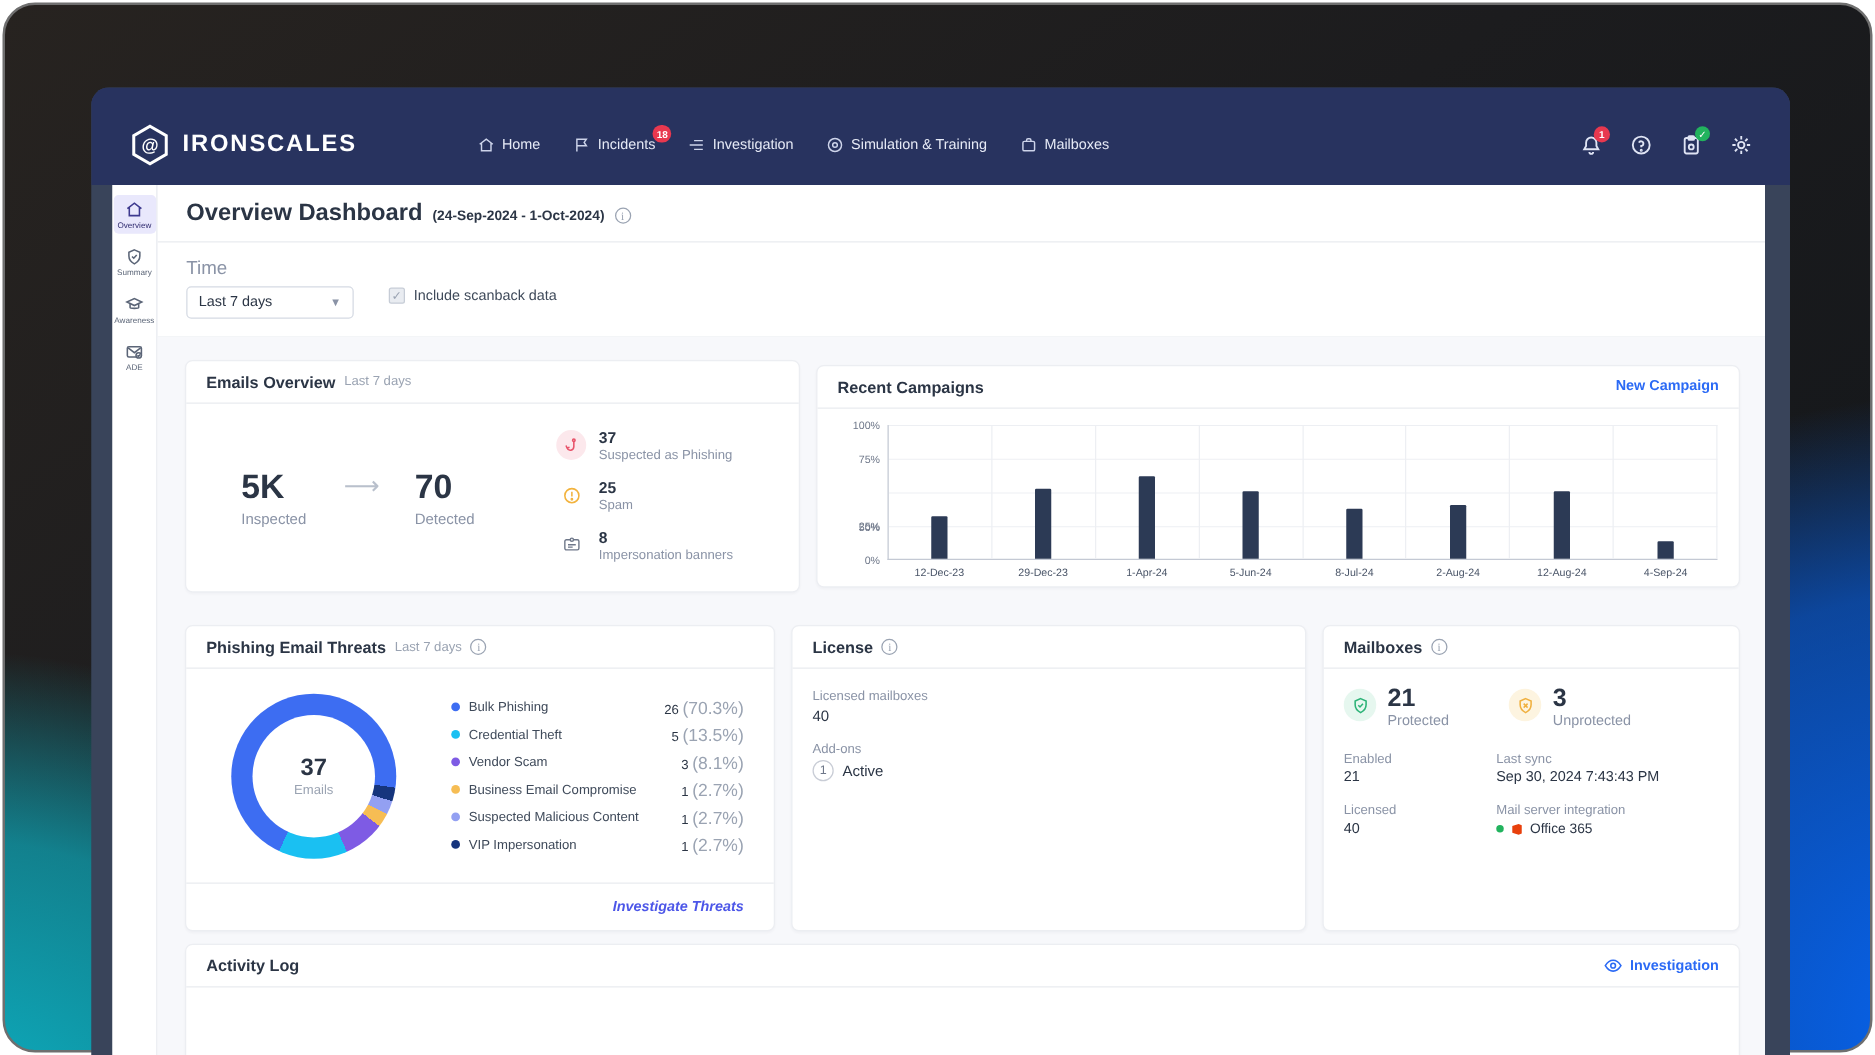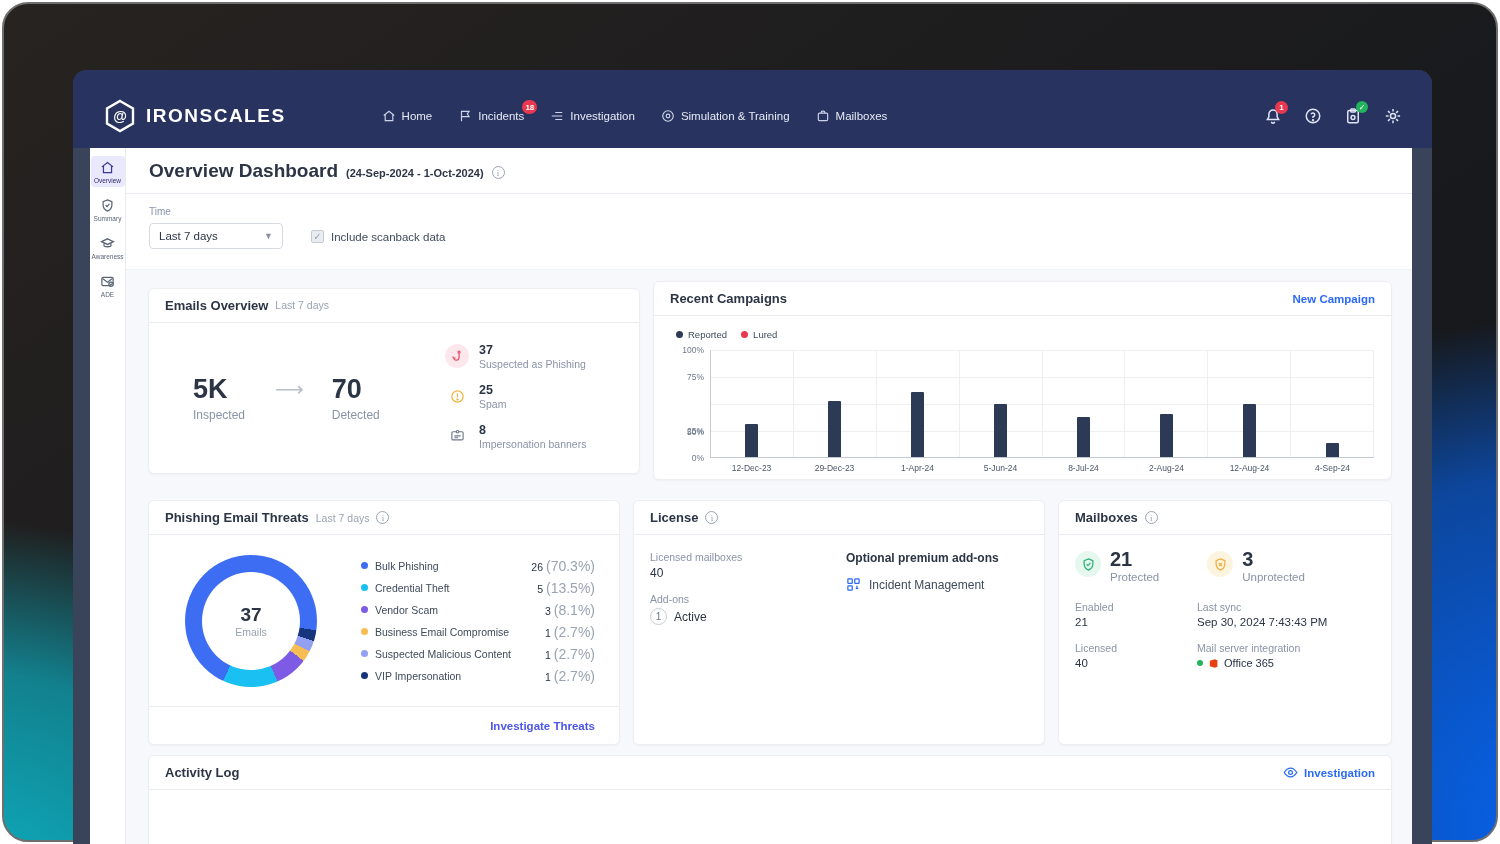--- a/index.html
+++ b/index.html
@@ -45,21 +45,21 @@
   .side-item.active .side-label { color:#2e2a6e; }
 
   .main { flex:1; display:flex; flex-direction:column; overflow:hidden; }
   .page-header { height:46px; display:flex; align-items:center; gap:8px; padding:0 23px; border-bottom:1px solid #e9ebf0; }
   .page-title { font-size:19px; font-weight:bold; color:#2b3545; }
   .page-daterange { font-size:11px; font-weight:bold; color:#2b3545; position:relative; top:2px; }
   .info-icon { width:13px; height:13px; border-radius:50%; border:1px solid #9aa3b2; color:#9aa3b2;
     font-size:9px; display:inline-flex; align-items:center; justify-content:center; font-family:"Liberation Serif",serif; position:relative; top:2px;}
 
   .filter-bar { height:76px; padding:12px 23px 0; border-bottom:1px solid #f0f2f5; display:flex; align-items:flex-start; gap:28px; }
-  .filter-field .field-label { font-size:10px; color:#8a93a6; margin-bottom:6px; }
+  .filter-field .field-label { font-size:15px; color:#8a93a6; margin-bottom:6px; }
   .select { width:134px; height:26px; border:1px solid #d5dae3; border-radius:4px; background:#fff;
     display:flex; align-items:center; justify-content:space-between; padding:0 9px; font-size:11.5px; color:#2b3545; cursor:pointer; }
   .select .chev { color:#8a93a6; font-size:9px; }
   .checkbox-row { display:flex; align-items:center; gap:7px; margin-top:24px; cursor:pointer; }
   .checkbox { width:13px; height:13px; border:1px solid #c6ccd6; border-radius:2px; background:#e9ecf1;
     color:#9aa3b2; font-size:10px; display:flex; align-items:center; justify-content:center; }
   .checkbox-label { font-size:11.5px; color:#3f4a5a; }
 
   .cards { flex:1; background:#f7f8fb; padding:18px 20px 0 22px; overflow:hidden; }
   .row { display:flex; gap:13px; }
@@ -107,21 +107,21 @@
   .donut-wrap { position:relative; width:132px; height:132px; flex:none; }
   .donut { width:132px; height:132px; border-radius:50%; }
   .donut-hole { position:absolute; inset:17px; background:#fff; border-radius:50%; display:flex; flex-direction:column; align-items:center; justify-content:center; }
   .donut-total { font-size:19px; font-weight:bold; color:#2b3545; }
   .donut-total-label { font-size:10.5px; color:#9aa3b2; }
   .pie-legend { margin-left:44px; flex:1; display:flex; flex-direction:column; gap:6px; }
   .pleg-row { display:flex; align-items:center; gap:7px; }
   .pleg-label { font-size:10.5px; color:#3f4a5a; flex:1; }
   .pleg-val { font-size:10.5px; color:#2b3545; }
   .pleg-pct { font-size:14px; color:#9aa3b2; }
-  .phishing-footer { border-top:1px solid #e9ebf0; height:38px; display:flex; align-items:center; justify-content:flex-end; padding:0 24px; }
+  .phishing-footer { border-top:1px solid #e9ebf0; height:38px; display:flex; align-items:center; justify-content:flex-end; padding:0 24px;font-style:italic; }
   .investigate-link { font-size:11.5px; font-weight:bold; color:#4c56e8; cursor:pointer; }
 
   .card-license { width:412px; }
   .license-body { display:flex; padding:16px 16px 0; }
   .lic-col-left { width:196px; }
   .lic-block { margin-bottom:13px; }
   .lic-label { font-size:10.5px; color:#8a93a6; margin-bottom:3px; }
   .lic-value { font-size:12px; color:#2b3545; }
   .lic-value.bold { font-size:13px; font-weight:bold; }
   .addon-row { display:flex; align-items:center; gap:7px; }
@@ -349,30 +349,20 @@
               </div>
             </div>
           </div>
 
           <div class="card card-campaigns">
             <div class="card-header">
               <span class="card-title">Recent Campaigns</span>
               <span class="card-link">New Campaign</span>
             </div>
             <div class="chart-wrap">
-              <div class="legend">
-                <span class="legend-item">
-                  <span class="legend-dot" id="leg-dot-0" style="background: rgb(44, 58, 85);"></span>
-                  <span>Reported</span>
-                </span>
-                <span class="legend-item">
-                  <span class="legend-dot" id="leg-dot-1" style="background: rgb(232, 56, 79);"></span>
-                  <span>Lured</span>
-                </span>
-              </div>
               <div class="plot-row">
                 <div class="y-axis" id="campaign-yaxis">
                     <span class="y-tick" style="top: 0%;">100%</span>
                     <span class="y-tick" style="top: 25%;">75%</span>
                     <span class="y-tick" style="top: 50%; margin-top: 28px;">50%</span>
                     <span class="y-tick" style="top: 75%;">25%</span>
                     <span class="y-tick" style="top: 100%;">0%</span>
                   </div>
                 <div class="plot" id="campaign-plot">
                     <div class="col">
@@ -479,32 +469,20 @@
                 <div class="lic-block">
                   <div class="lic-label">Licensed mailboxes</div>
                   <div class="lic-value">40</div>
                 </div>
                 <div class="lic-block">
                   <div class="lic-label">Add-ons</div>
                   <div class="addon-row">
                     <span class="addon-count">1</span>
                     <span class="lic-value">Active</span>
                   </div>
-                </div>
-              </div>
-              <div class="lic-col-right">
-                <div class="premium-title">Optional premium add-ons</div>
-                <div class="premium-item">
-                  <svg viewBox="0 0 24 24" fill="none" stroke-width="2">
-                      <rect x="3" y="3" width="7" height="7" rx="1"></rect>
-                      <rect x="14" y="3" width="7" height="7" rx="1"></rect>
-                      <rect x="3" y="14" width="7" height="7" rx="1"></rect>
-                      <path d="M17.5 14 V18 M15.5 18 H19.5"></path>
-                    </svg>
-                  <span>Incident Management</span>
                 </div>
               </div>
             </div>
           </div>
 
           <div class="card card-mailboxes">
             <div class="card-header">
               <span class="card-title">Mailboxes</span>
               <span class="info-icon" style="top:0">i</span>
             </div>

